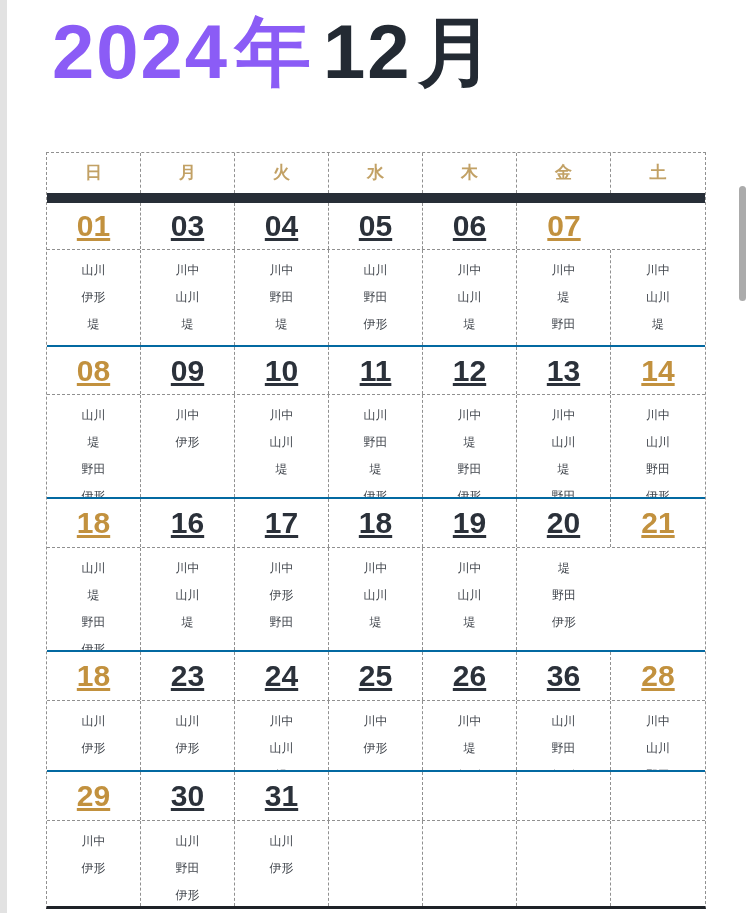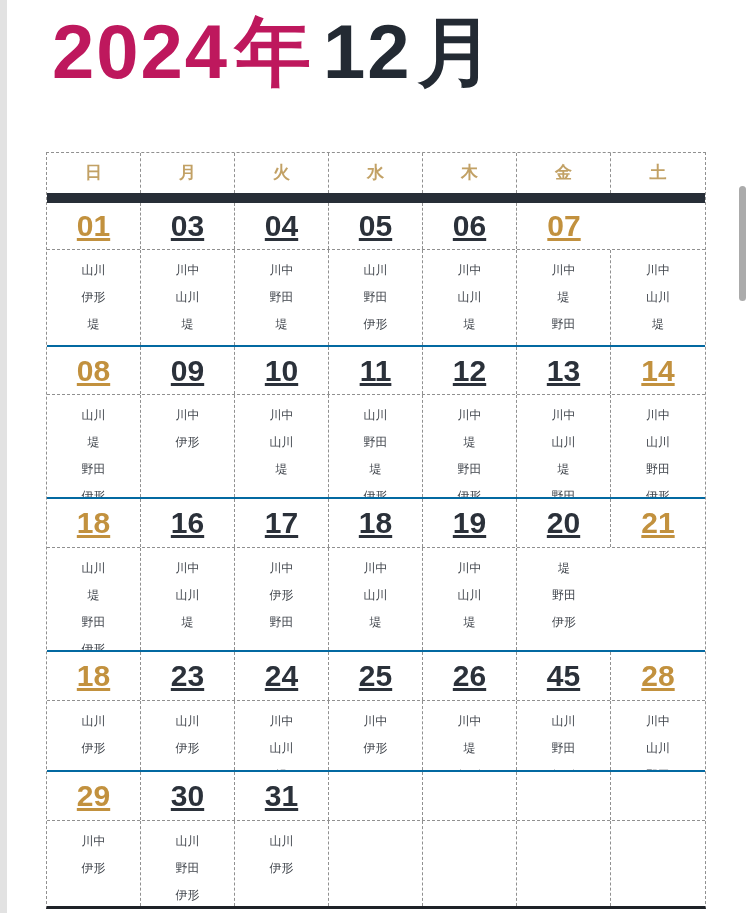--- a/index.html
+++ b/index.html
@@ -16,21 +16,21 @@
   }
   .scrollbar-thumb {
     position: absolute; right: 4px; top: 186px; width: 7px; height: 115px;
     background: #ababab; border-radius: 4px;
   }
   .title {
     position: absolute; left: 52px; top: 2px;
     font-size: 76px; font-weight: 800; letter-spacing: 2px;
     white-space: nowrap;
   }
-  .title .gold { color: #be185d; }
+  .title .gold { color: #8b5cf6; }
   .title .dark { color: #232a33; }
   .title .unit { margin-left: 6px; margin-right: 10px; }
 
   .calendar {
     position: absolute; left: 46px; top: 152px; width: 660px;
     border-left: 1px dashed #909090;
     border-right: 1px dashed #909090;
     border-top: 1px dashed #909090;
     border-bottom: 3px solid #1e2228;
     background: #fff;
@@ -232,21 +232,21 @@
           </div>
         </div>
       </div>
       <div class="week week3">
         <div class="row date-row">
           <div class="cell weekend">18</div>
           <div class="cell">23</div>
           <div class="cell">24</div>
           <div class="cell">25</div>
           <div class="cell">26</div>
-          <div class="cell">45</div>
+          <div class="cell">36</div>
           <div class="cell weekend">28</div>
         </div>
         <div class="row names-row">
           <div class="cell">
             <div class="name-line">山川</div>
             <div class="name-line">伊形</div>
           </div>
           <div class="cell">
             <div class="name-line">山川</div>
             <div class="name-line">伊形</div>

